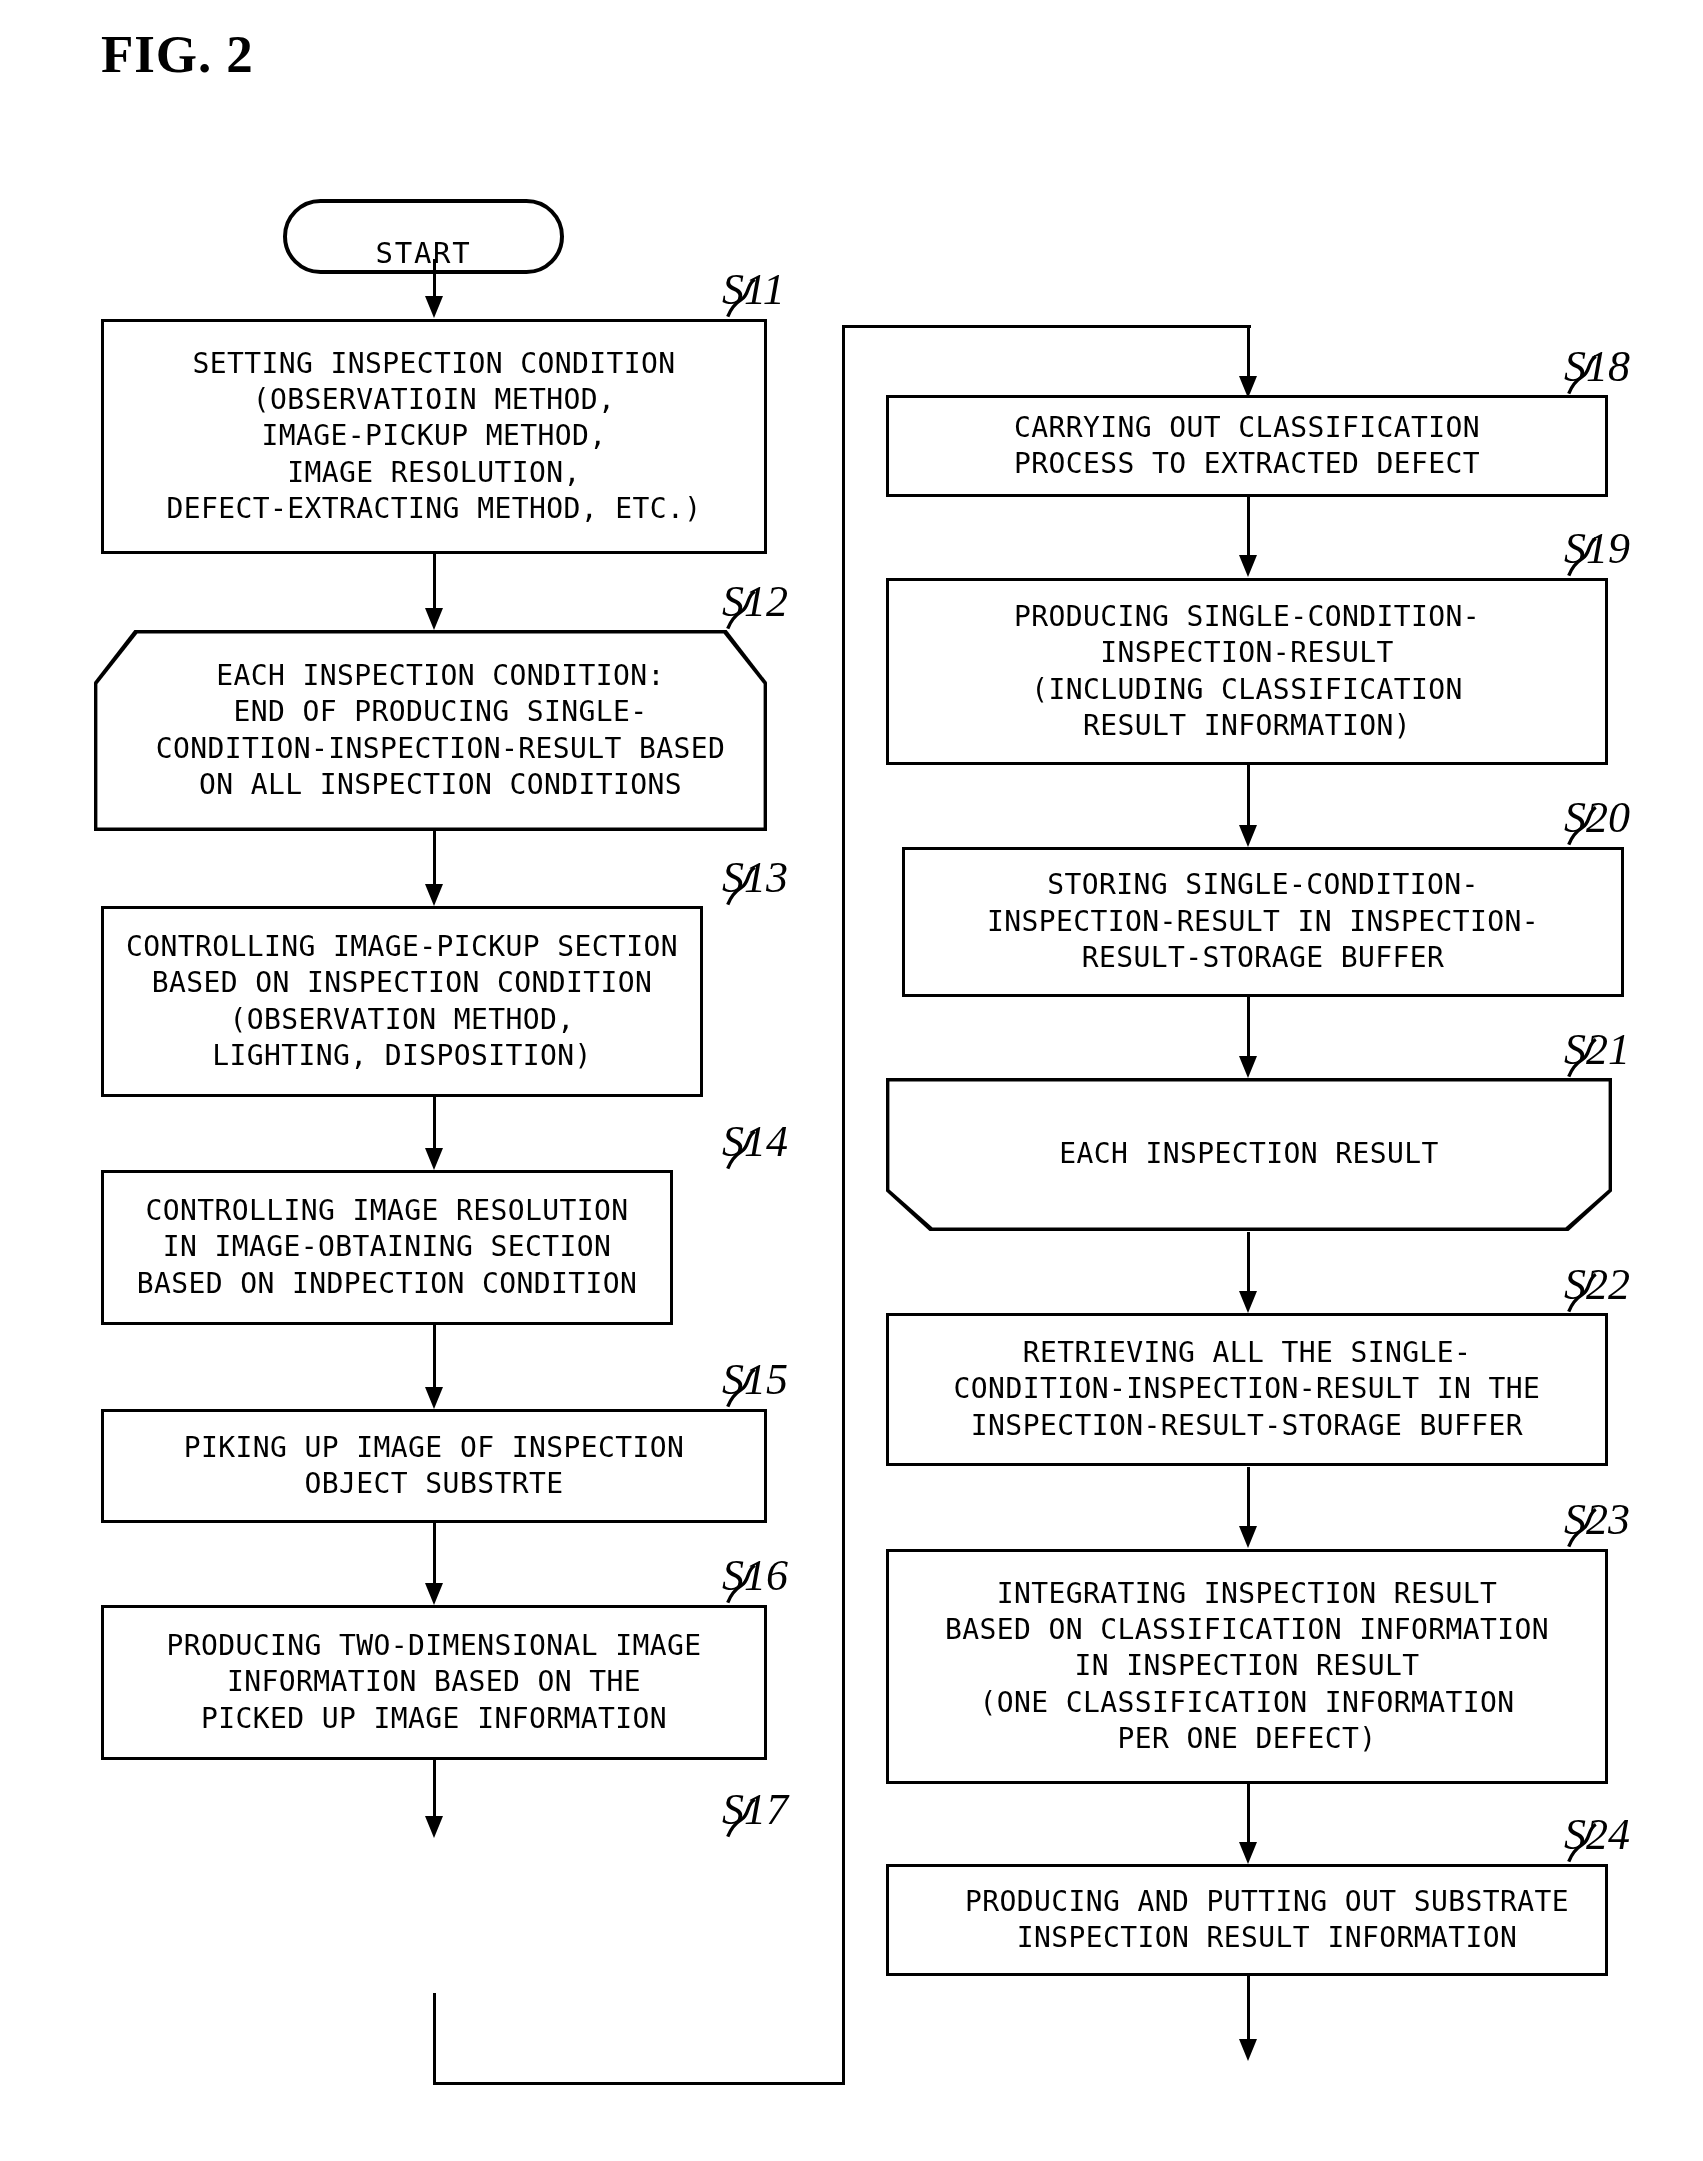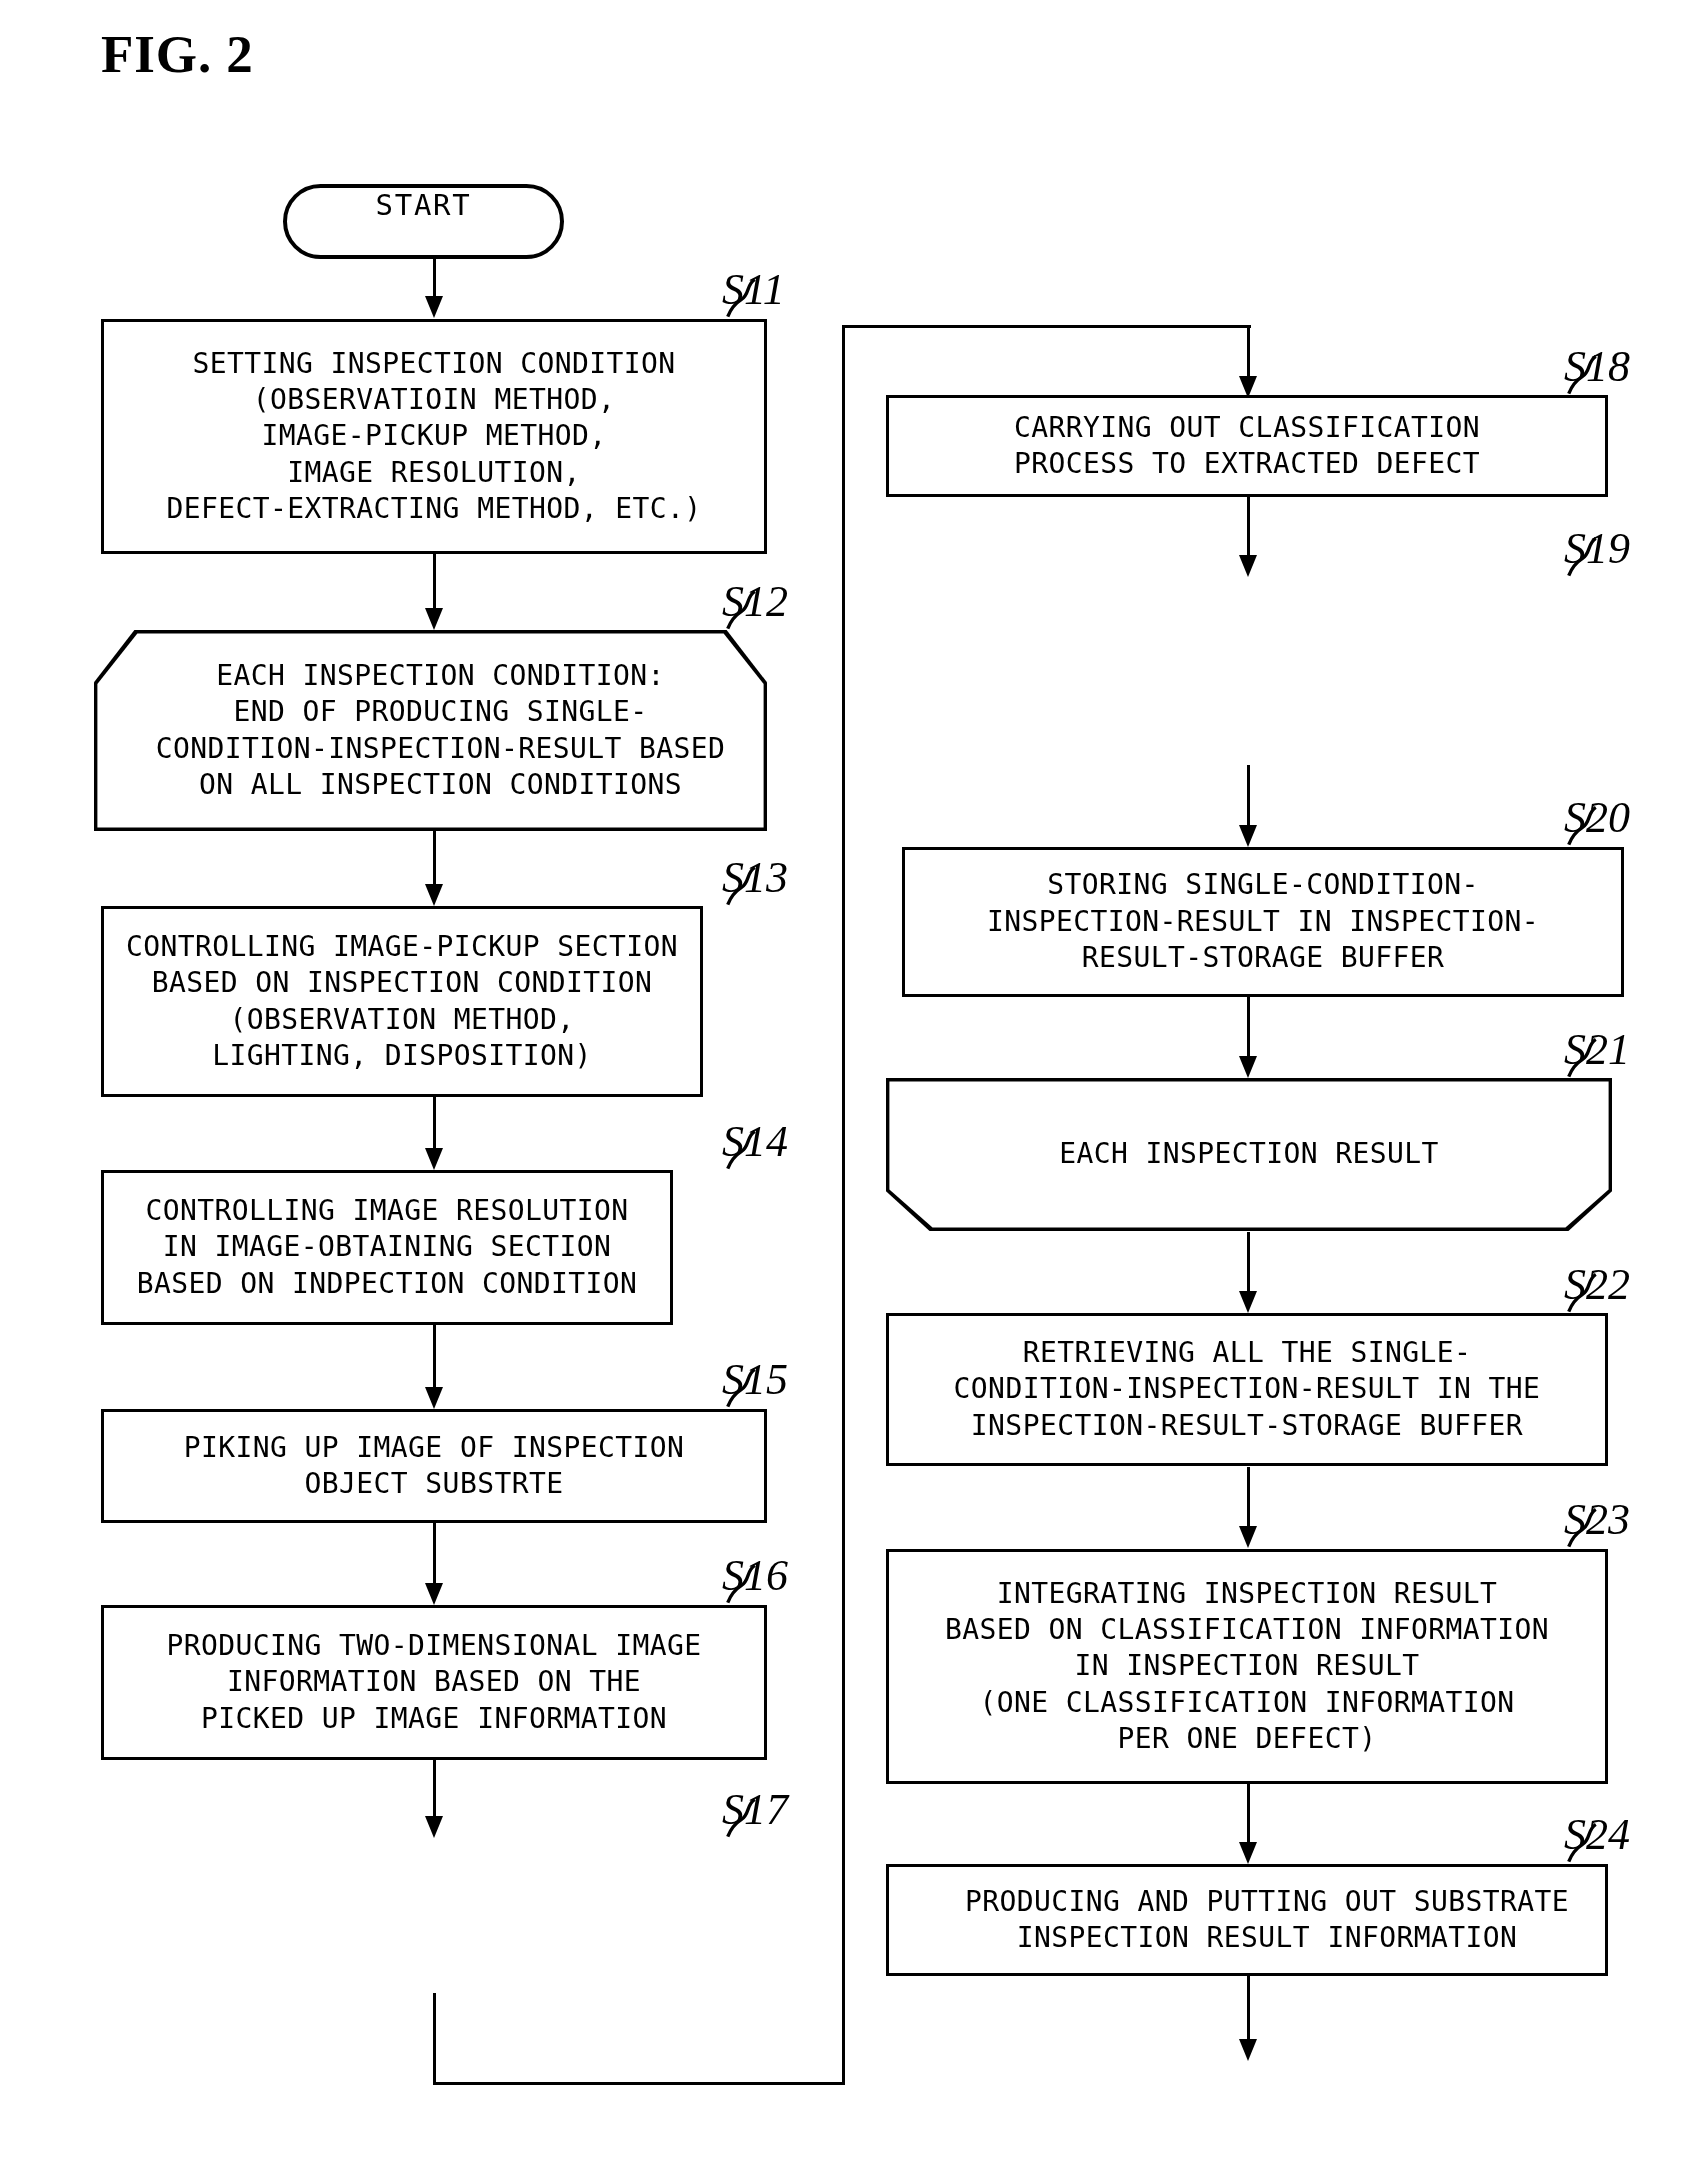--- a/index.html
+++ b/index.html
@@ -29,25 +29,26 @@
     white-space: nowrap;
   }
   
   .terminator {
     position: absolute;
     box-sizing: border-box;
     border: 4.3px solid #000;
     border-radius: 43px;
     background: #fff;
     display: flex;
-    align-items: flex-start;
+    align-items: flex-end;
     justify-content: center;
     font-size: 29px;
     letter-spacing: 1.7px;
     color: #000;
+    margin-top: 15px;
   }
   
   .node {
     position: absolute;
     box-sizing: border-box;
     border: 3.4px solid #000;
     background: #fff;
     display: flex;
     align-items: center;
     justify-content: center;
@@ -249,20 +250,26 @@
 PROCESS TO EXTRACTED DEFECT</div>
   </div>
   <svg class="squiggle" style="left:1550px; top:353px;" width="51" height="49" viewBox="0 0 60 58">
     <path d="M54,4 C44,10 48,22 38,28 C30,33 26,38 22,48" fill="none" stroke="#000" stroke-width="4"></path>
   </svg>
   <div class="steplabel" style="left:1564px; top:341px;">S18</div>
 
   <div class="vline" style="left:1247px; top:497px; height:70px;"></div>
   <div class="arrowhead" style="left:1239px; top:555px;"></div>
 
+  <div class="node" style="left:886px; top:578px; width:722px; height:187px;">
+    <div class="txt">PRODUCING SINGLE-CONDITION-
+INSPECTION-RESULT
+(INCLUDING CLASSIFICATION
+RESULT INFORMATION)</div>
+  </div>
   <svg class="squiggle" style="left:1550px; top:535px;" width="51" height="49" viewBox="0 0 60 58">
     <path d="M54,4 C44,10 48,22 38,28 C30,33 26,38 22,48" fill="none" stroke="#000" stroke-width="4"></path>
   </svg>
   <div class="steplabel" style="left:1564px; top:523px;">S19</div>
 
   <div class="vline" style="left:1247px; top:765px; height:72px;"></div>
   <div class="arrowhead" style="left:1239px; top:825px;"></div>
 
   <div class="node" style="left:886px; top:847px; width:722px; height:150px;margin-left:16px;">
     <div class="txt">STORING SINGLE-CONDITION-

